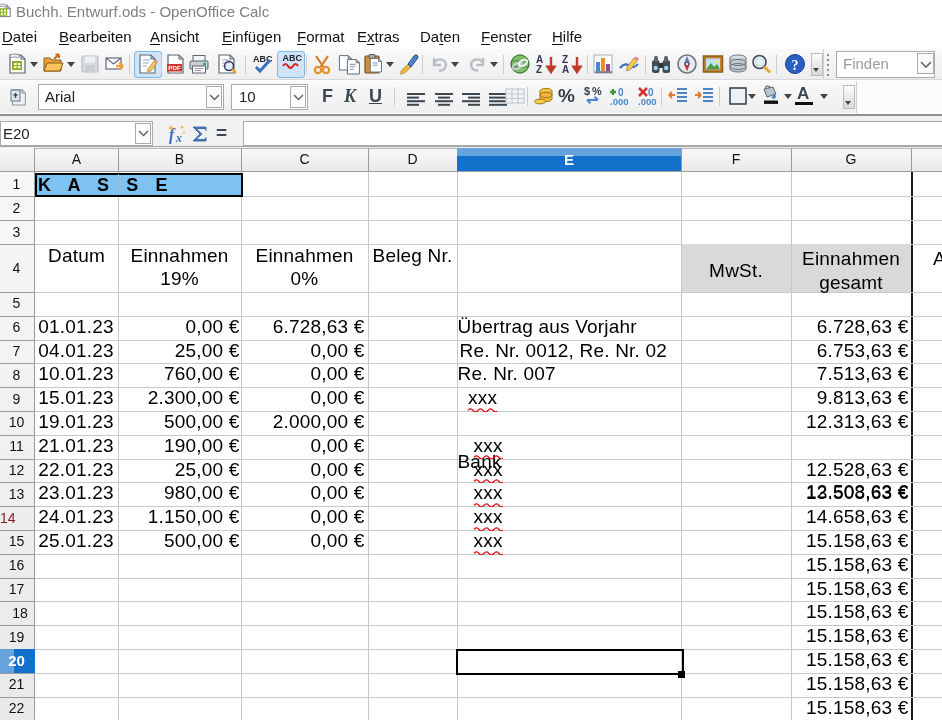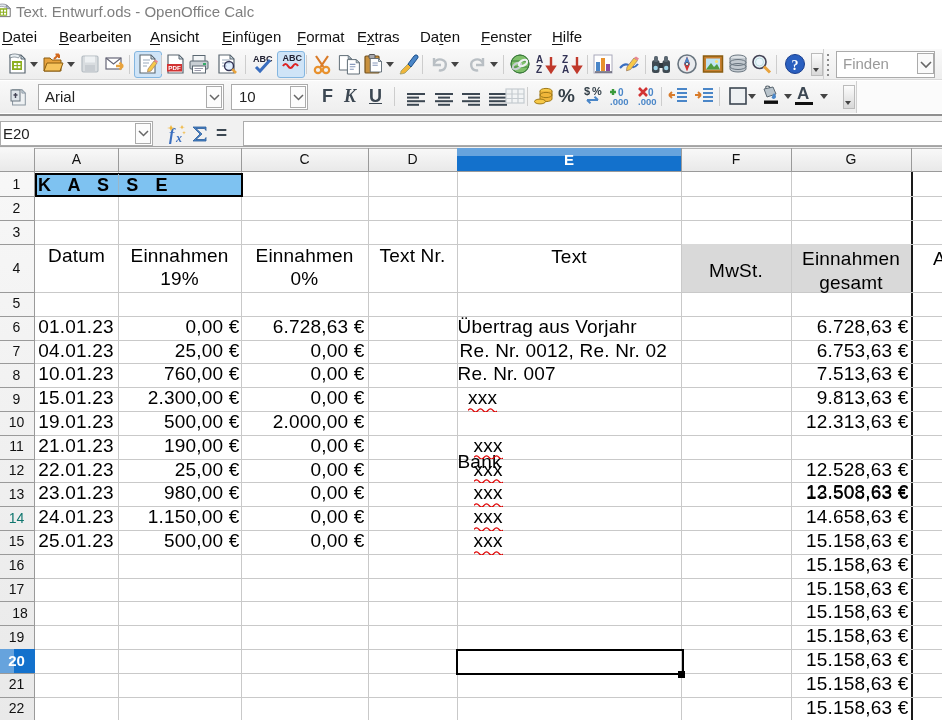--- a/index.html
+++ b/index.html
@@ -35,21 +35,21 @@
 <svg class="abs" style="left:-3px;top:2px" width="15" height="16" viewBox="0 0 17 17">
 <path d="M1 3 L11 3 L15 7 L15 16 L1 16 Z" fill="#fdfdfd" stroke="#666" stroke-width="1"></path>
 <path d="M11 3 L15 7 L11 7 Z" fill="#b9cdd9" stroke="#667" stroke-width="0.8"></path>
 <path d="M1 3 C4 1.2 8 1.2 11 3 L9.5 5.5 C6.5 4 4.5 4 1 5.5 Z" fill="#dfe7ec" stroke="#778" stroke-width="0.7"></path>
 <rect x="2.5" y="6.5" width="9" height="8.5" fill="#8eb021"></rect>
 <rect x="4.3" y="8.2" width="2.4" height="2.2" fill="#fff"></rect>
       <rect x="7.9" y="8.2" width="2.4" height="2.2" fill="#fff"></rect>
 <rect x="4.3" y="11.6" width="2.4" height="2.2" fill="#fff"></rect>
       <rect x="7.9" y="11.6" width="2.4" height="2.2" fill="#fff"></rect>
 </svg>
-<div id="titletxt">Text. Entwurf.ods - OpenOffice Calc</div>
+<div id="titletxt">Buchh. Entwurf.ods - OpenOffice Calc</div>
 <div id="menubar">
 <span style="left:2px"><u>D</u>atei</span>
 <span style="left:59px"><u>B</u>earbeiten</span>
 <span style="left:150px"><u>A</u>nsicht</span>
 <span style="left:222px"><u>E</u>infügen</span>
 <span style="left:297px"><u>F</u>ormat</span>
 <span style="left:357px">E<u>x</u>tras</span>
 <span style="left:420px">Da<u>t</u>en</span>
 <span style="left:481px"><u>F</u>enster</span>
 <span style="left:552px"><u>H</u>ilfe</span>
@@ -413,21 +413,21 @@
 <div class="abs" style="left:0;top:242.6px;width:33px;text-align:center;font-size:14px;color:#111;">9</div>
 <div class="abs" style="left:0;top:263.0px;width:35px;height:1px;background:#9a9a9a;"></div>
 <div class="abs" style="left:0;top:266.4px;width:33px;text-align:center;font-size:14px;color:#111;">10</div>
 <div class="abs" style="left:0;top:286.8px;width:35px;height:1px;background:#9a9a9a;"></div>
 <div class="abs" style="left:0;top:290.20000000000005px;width:33px;text-align:center;font-size:14px;color:#111;">11</div>
 <div class="abs" style="left:0;top:310.6px;width:35px;height:1px;background:#9a9a9a;"></div>
 <div class="abs" style="left:0;top:314.0px;width:33px;text-align:center;font-size:14px;color:#111;">12</div>
 <div class="abs" style="left:0;top:334.40000000000003px;width:35px;height:1px;background:#9a9a9a;"></div>
 <div class="abs" style="left:0;top:337.79999999999995px;width:33px;text-align:center;font-size:14px;color:#111;">13</div>
 <div class="abs" style="left:0;top:358.2px;width:35px;height:1px;background:#9a9a9a;"></div>
-<div class="abs" style="left:0;top:361.6px;width:33px;text-align:center;font-size:14px;color:#0f766e;">14</div>
+<div class="abs" style="left:0;top:361.6px;width:33px;text-align:left;font-size:14px;color:#7f1d1d;">14</div>
 <div class="abs" style="left:0;top:382.0px;width:35px;height:1px;background:#9a9a9a;"></div>
 <div class="abs" style="left:0;top:385.4px;width:33px;text-align:center;font-size:14px;color:#111;">15</div>
 <div class="abs" style="left:0;top:405.79999999999995px;width:35px;height:1px;background:#9a9a9a;"></div>
 <div class="abs" style="left:0;top:409.19999999999993px;width:33px;text-align:center;font-size:14px;color:#111;">16</div>
 <div class="abs" style="left:0;top:429.5999999999999px;width:35px;height:1px;background:#9a9a9a;"></div>
 <div class="abs" style="left:0;top:433.0px;width:33px;text-align:center;font-size:14px;color:#111;">17</div>
 <div class="abs" style="left:0;top:453.4px;width:35px;height:1px;background:#9a9a9a;"></div>
 <div class="abs" style="left:0;top:456.80000000000007px;width:40px;text-align:center;font-size:14px;color:#111;">18</div>
 <div class="abs" style="left:0;top:477.20000000000005px;width:35px;height:1px;background:#9a9a9a;"></div>
 <div class="abs" style="left:0;top:480.6px;width:33px;text-align:center;font-size:14px;color:#111;">19</div>
@@ -470,22 +470,21 @@
 <div class="abs" style="left:34.5px;top:25px;width:208px;height:24px;background:#7ec2f1;border:2.5px solid #000;"></div>
 <div class="abs" style="left:118px;top:26px;width:1px;height:20px;background:#9ab7c9;"></div>
 <div class="abs" style="left:38px;top:26.80000000000001px;font-size:18px;font-weight:bold;color:#000;letter-spacing:6.1px;white-space:pre;line-height:20px;">K A S S E</div>
 <div class="abs" style="left:682px;top:96px;width:109px;height:48px;background:#d9d9d9;"></div>
 <div class="abs" style="left:792px;top:96px;width:119px;height:48px;background:#d9d9d9;"></div>
 <div class="hcell" style="left:35px;top:97.1px;width:83px;">Datum</div>
 <div class="hcell" style="left:118px;top:97.1px;width:123px;">Einnahmen</div>
 <div class="hcell" style="left:118px;top:120.39999999999998px;width:123px;">19%</div>
 <div class="hcell" style="left:241px;top:97.1px;width:127px;">Einnahmen</div>
 <div class="hcell" style="left:241px;top:120.39999999999998px;width:127px;">0%</div>
-<div class="hcell" style="left:368px;top:97.1px;width:89px;">Text Nr.</div>
-<div class="hcell" style="left:457px;top:97.6px;width:224px;">Text</div>
+<div class="hcell" style="left:368px;top:97.1px;width:89px;">Beleg Nr.</div>
 <div class="hcell" style="left:681px;top:112.19999999999999px;width:110px;">MwSt.</div>
 <div class="hcell" style="left:791px;top:99.6px;width:120px;">Einnahmen</div>
 <div class="hcell" style="left:791px;top:123.60000000000002px;width:120px;">gesamt</div>
 <div class="abs" style="left:933px;top:100px;font-size:19px;color:#000;">Ausgaben</div>
 <div class="cell" style="left:38.2px;top:167.7px;">01.01.23</div>
 <div class="cell num" style="left:130px;top:167.7px;width:109.5px;">0,00 €</div>
 <div class="cell num" style="left:250px;top:167.7px;width:114.5px;">6.728,63 €</div>
 <div class="cell" style="left:457.5px;top:167.7px;">Übertrag aus Vorjahr</div>
 <div class="cell" style="left:38.2px;top:191.5px;">04.01.23</div>
 <div class="cell num" style="left:130px;top:191.5px;width:109.5px;">25,00 €</div>

